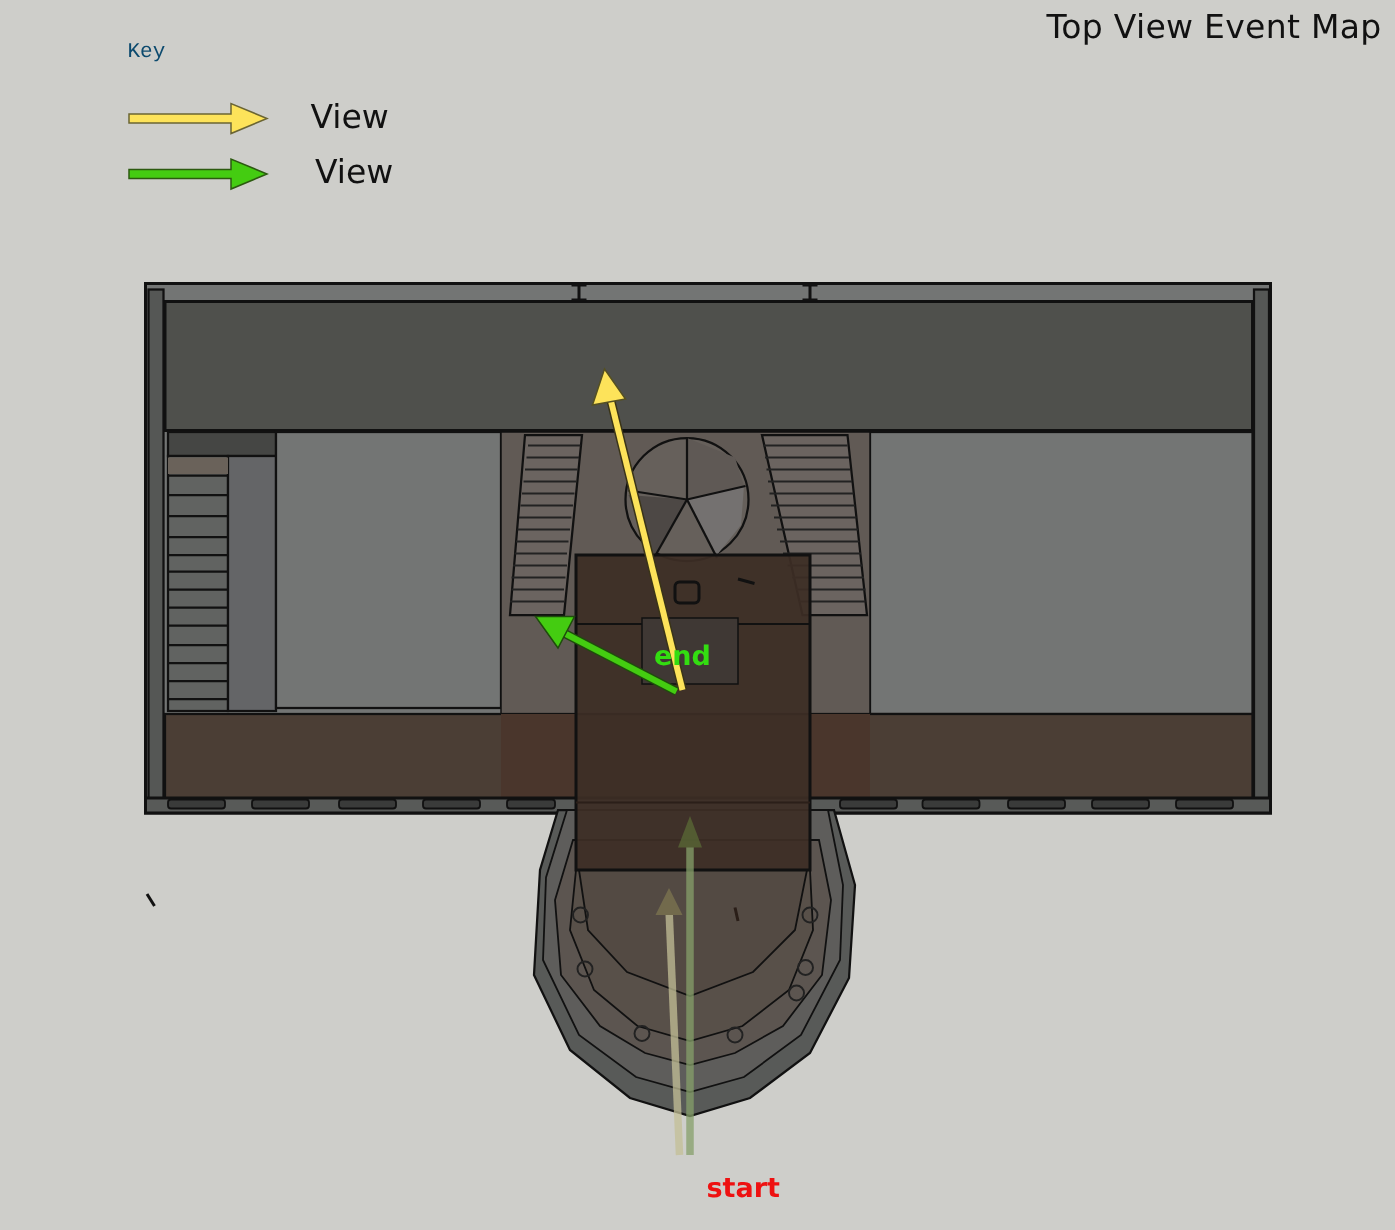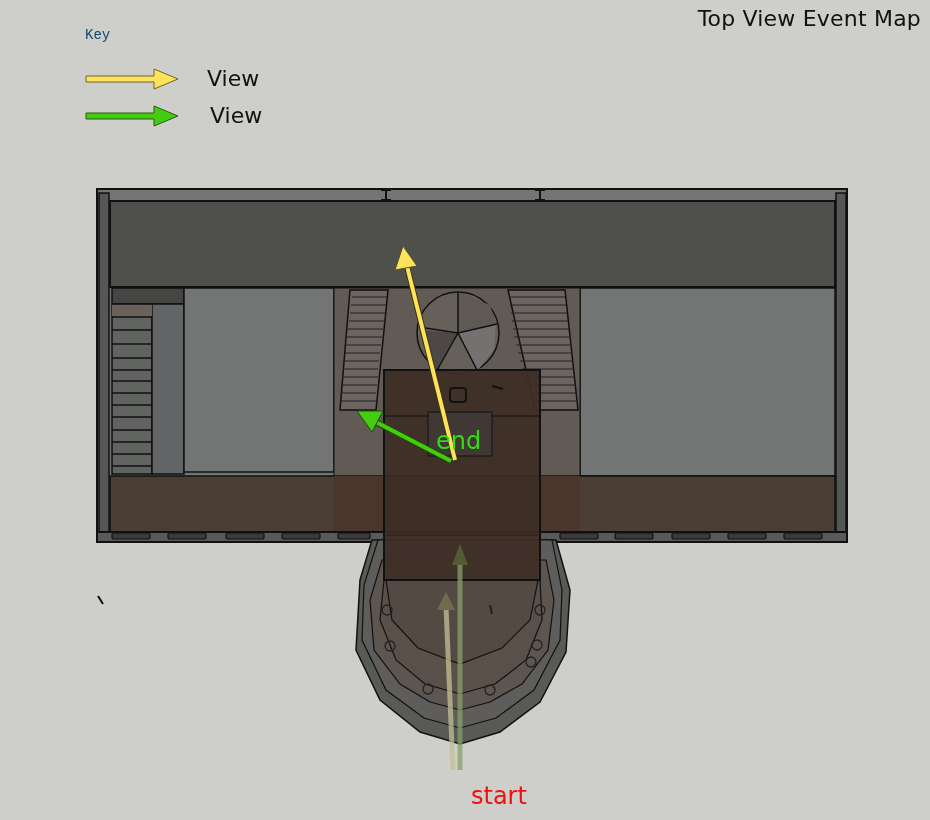--- a/index.html
+++ b/index.html
@@ -3,21 +3,21 @@
 <meta charset="utf-8">
 <style>
   html, body { margin:0; padding:0; }
   body { width:930px; height:820px; background:#cececa; position:relative; overflow:hidden;
          font-family:"DejaVu Sans", sans-serif; }
   .title { position:absolute; right:9px; top:6px; font-size:22px; color:#111; letter-spacing:0.2px; }
   .key-label { position:absolute; left:85px; top:27px; font-size:14px; color:#0c4a6e;font-family:Liberation Mono, monospace; }
   .legend-text { position:absolute; font-size:22px; color:#111; }
   .lt-view { left:207px; top:66px; }
   .lt-path { left:210px; top:103px; }
-  .map-label { position:absolute; font-size:24px; font-weight:normal; }
+  .map-label { position:absolute; font-size:18px; font-weight:bold; }
   .lbl-end { left:436px; top:427px; color:#33dd11; }
   .lbl-start { left:435px; top:782px; color:#ee1111;margin-left:36px; }
   svg.map { position:absolute; left:0; top:0; }
 </style>
 </head>
 <body>
 
 <div class="title">Top View Event Map</div>
 
 <div class="key-label">Key</div>

